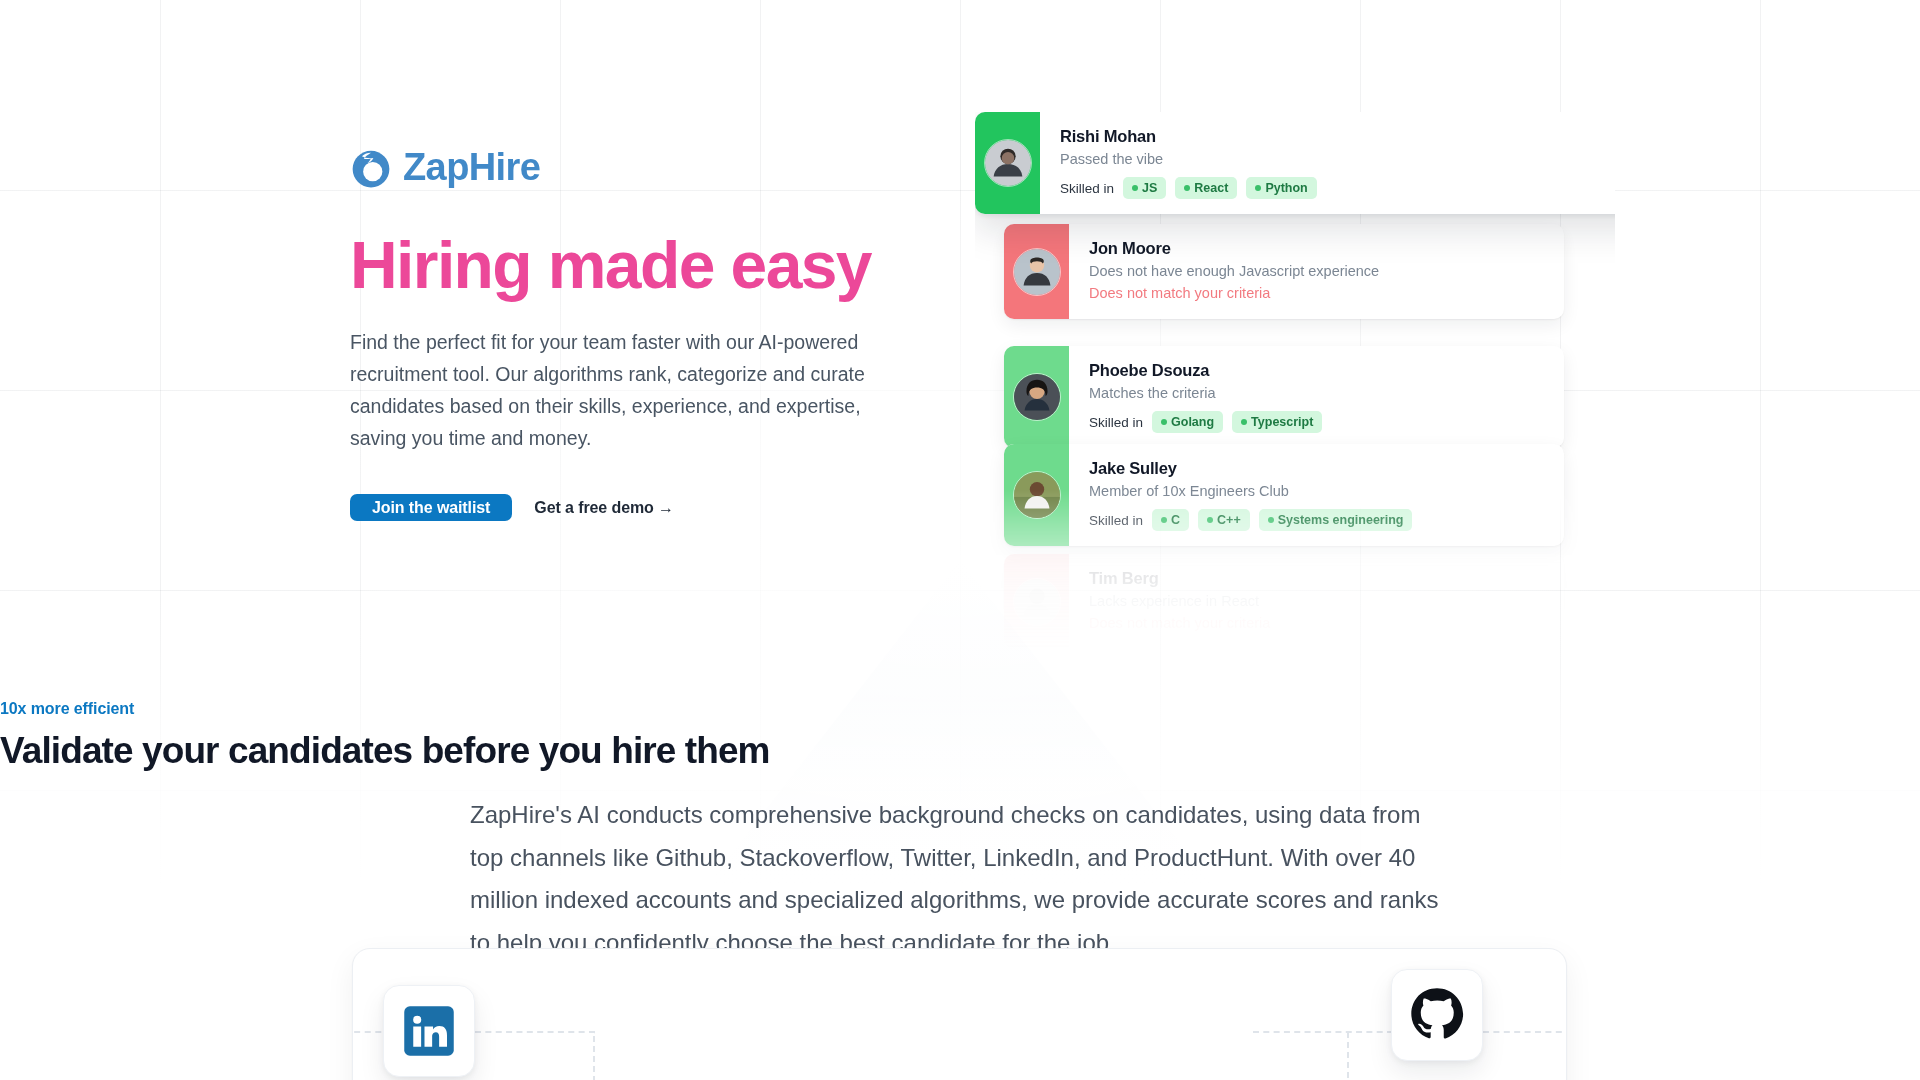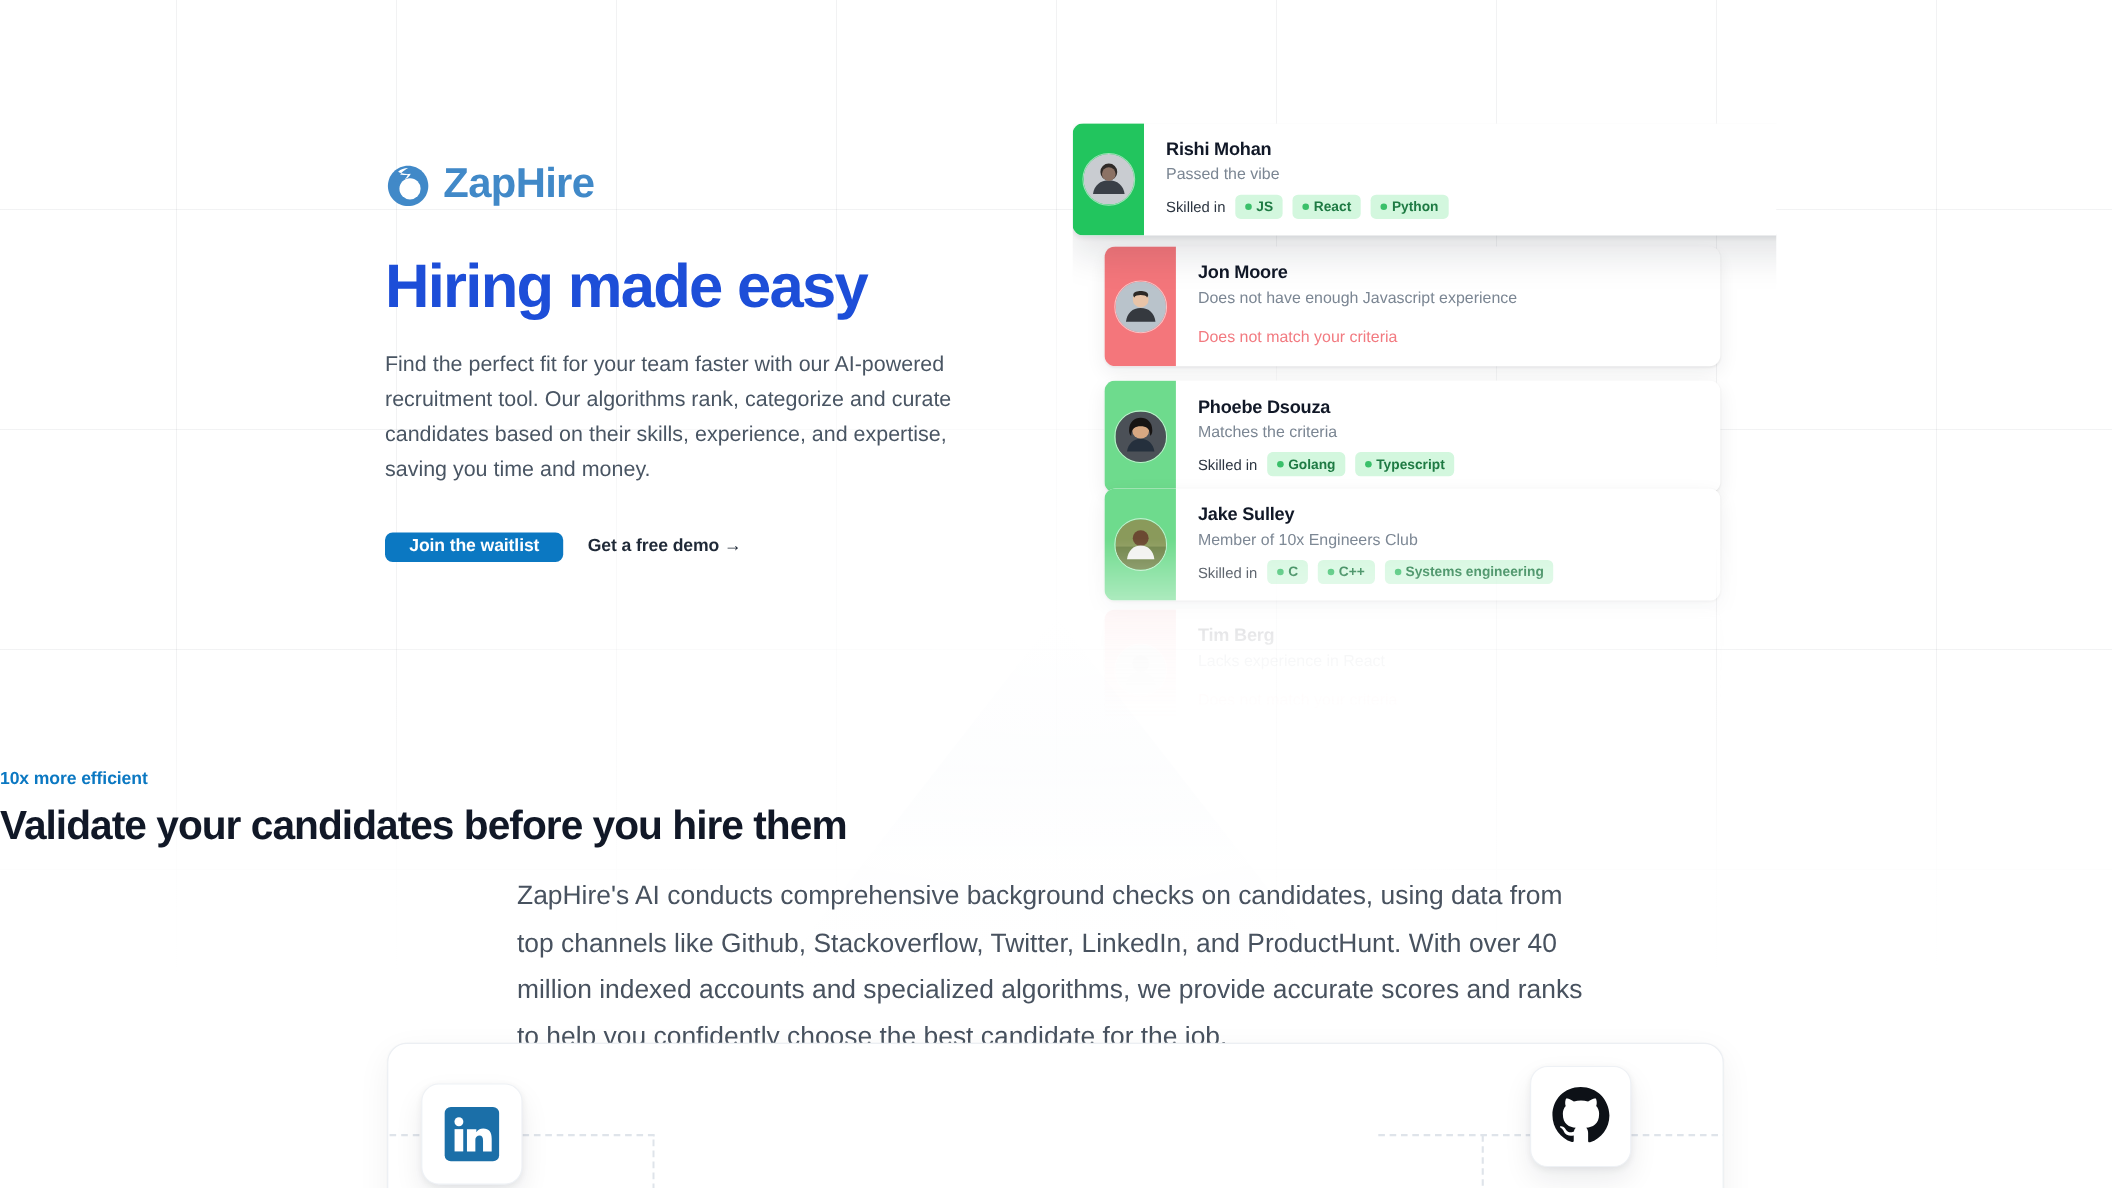--- a/index.html
+++ b/index.html
@@ -78,25 +78,25 @@
   .brand-mark { width: 42px; height: 42px; display: block; }
   .brand-name {
     font-size: 38px;
     font-weight: 700;
     letter-spacing: -0.6px;
     color: #4189c8;
     line-height: 1;
   }
 
   .hero-title {
-    font-size: 56px;
+    font-size: 66px;
     line-height: 1.08;
     font-weight: 800;
     letter-spacing: -1.6px;
-    color: #1d4ed8;
+    color: #ec4899;
     margin-bottom: 26px;
   }
 
   .hero-sub {
     font-size: 19.5px;
     line-height: 1.63;
     color: #495563;
     font-weight: 400;
     width: 545px;
     margin-bottom: 40px;
@@ -208,21 +208,21 @@
   .cand-note {
     font-size: 14.5px;
     color: #7b8693;
     line-height: 1.45;
     margin-top: 2px;
   }
   .cand-reject {
     font-size: 14.5px;
     color: #f27a80;
     line-height: 1.45;
-    margin-top: 15px;
+    margin-top: 1px;
   }
   .skills-row {
     display: flex;
     align-items: center;
     gap: 9px;
     margin-top: 7px;
   }
   .skills-label {
     font-size: 13.5px;
     color: #2c3541;

